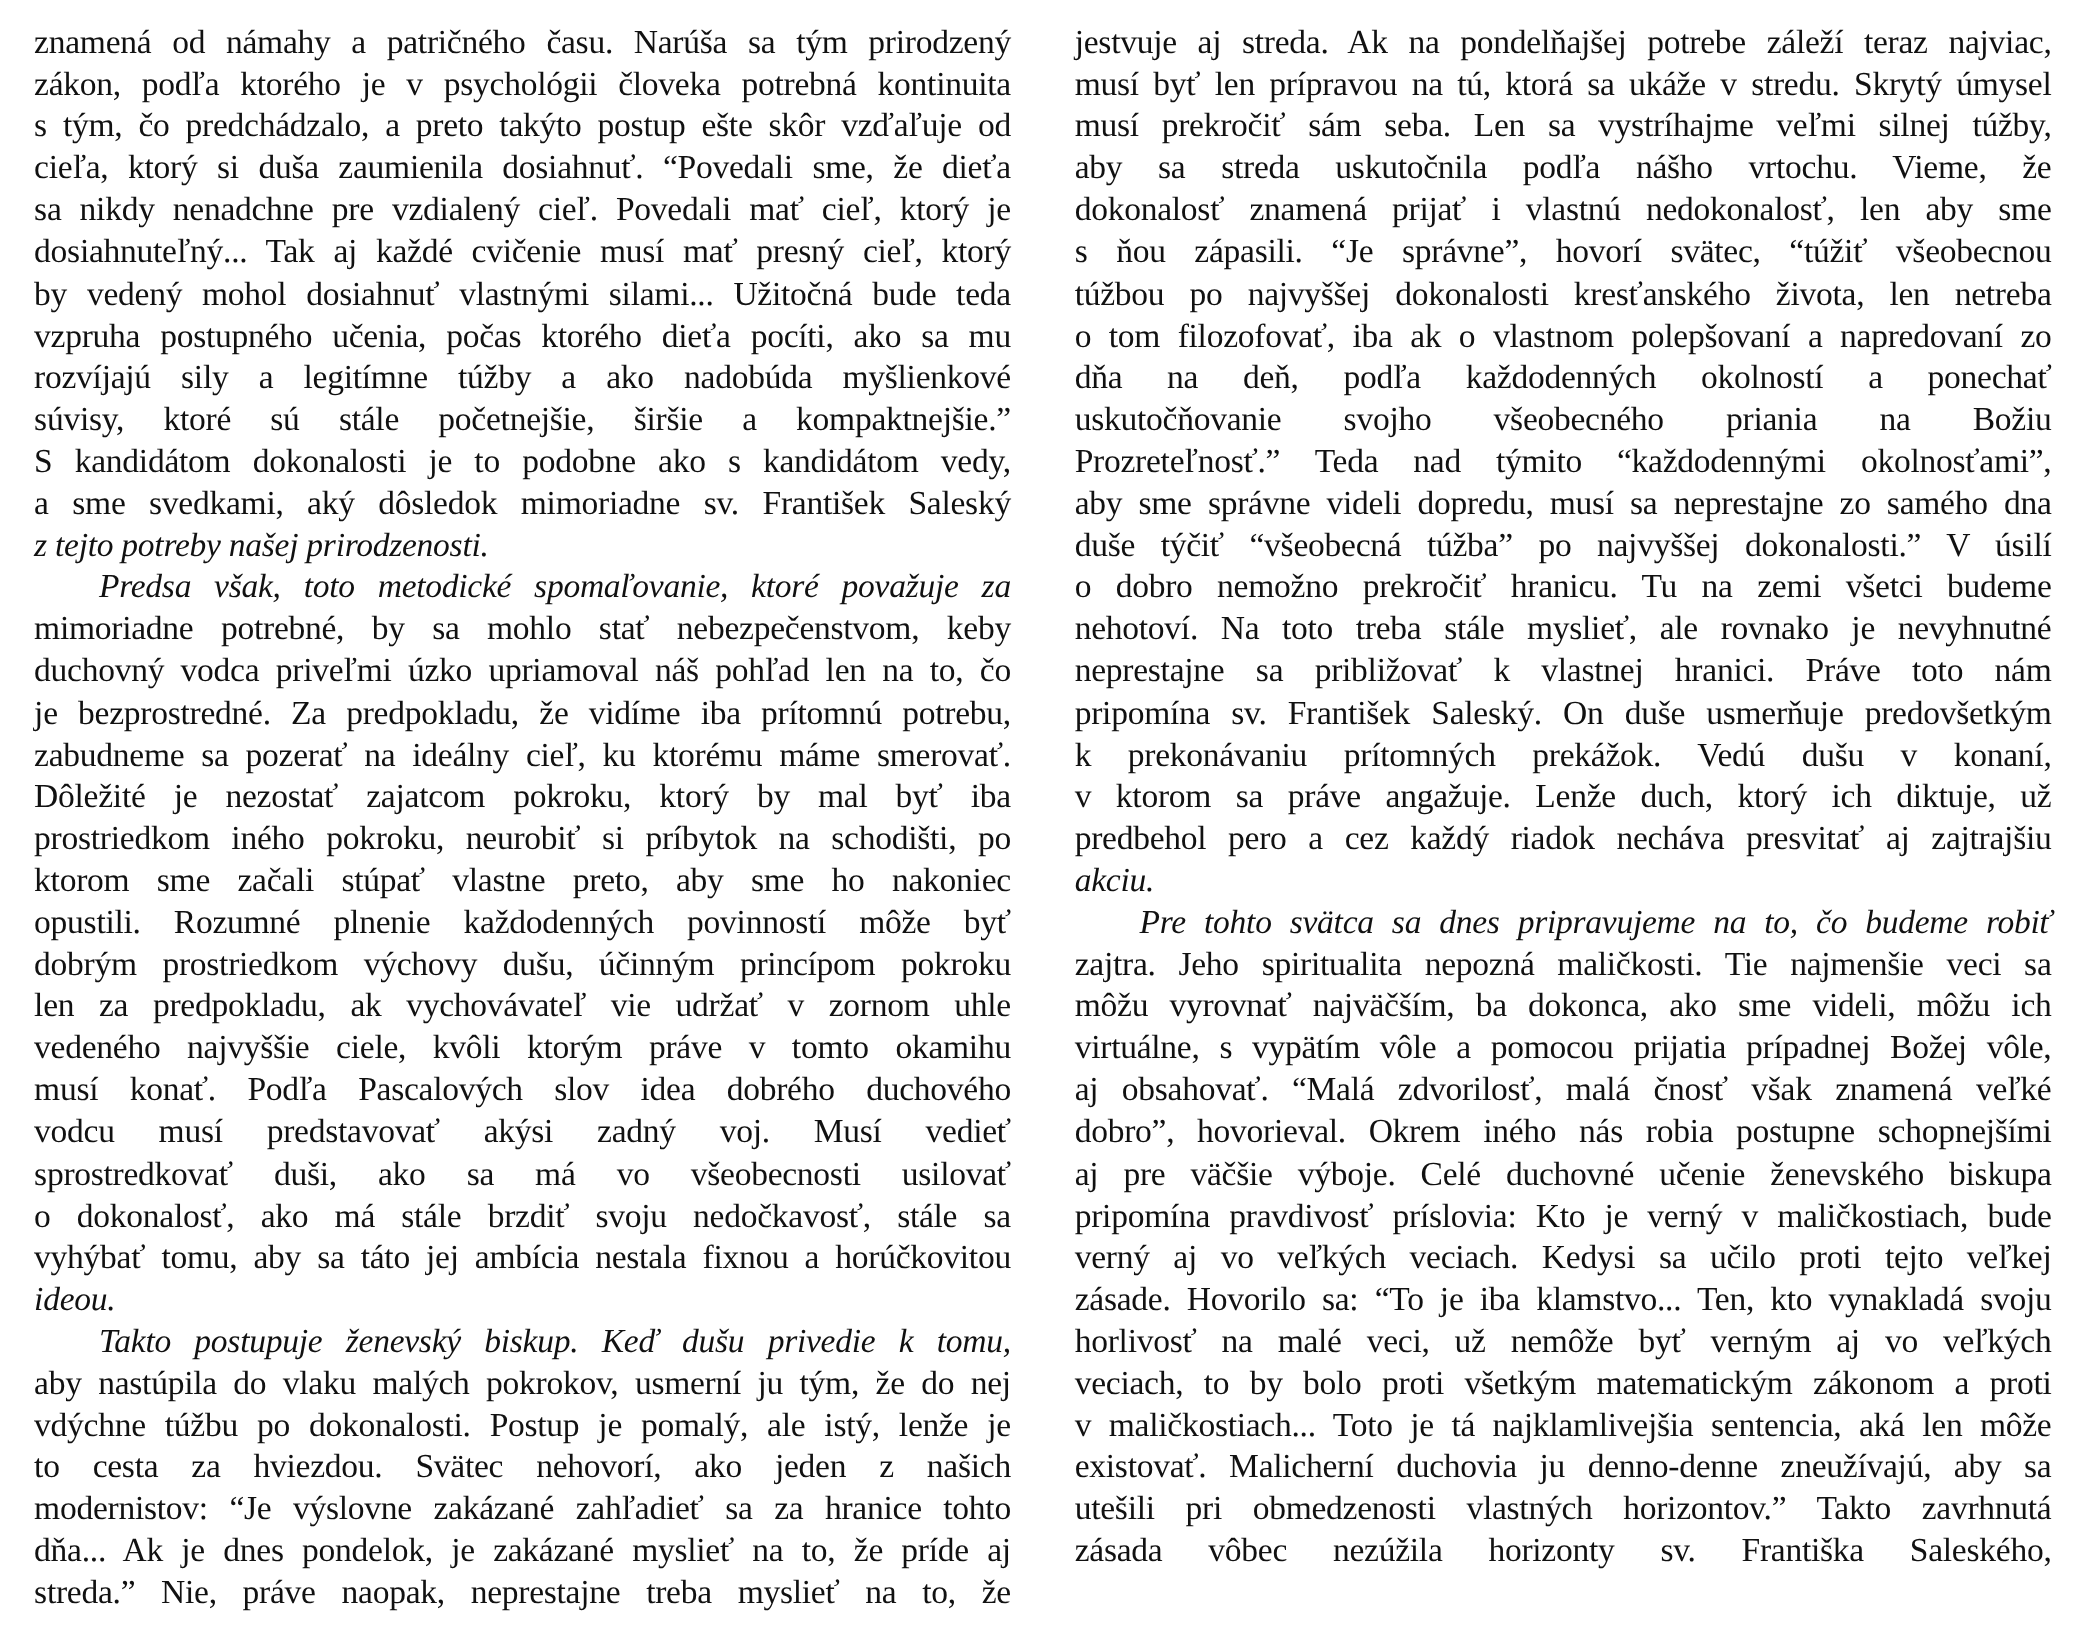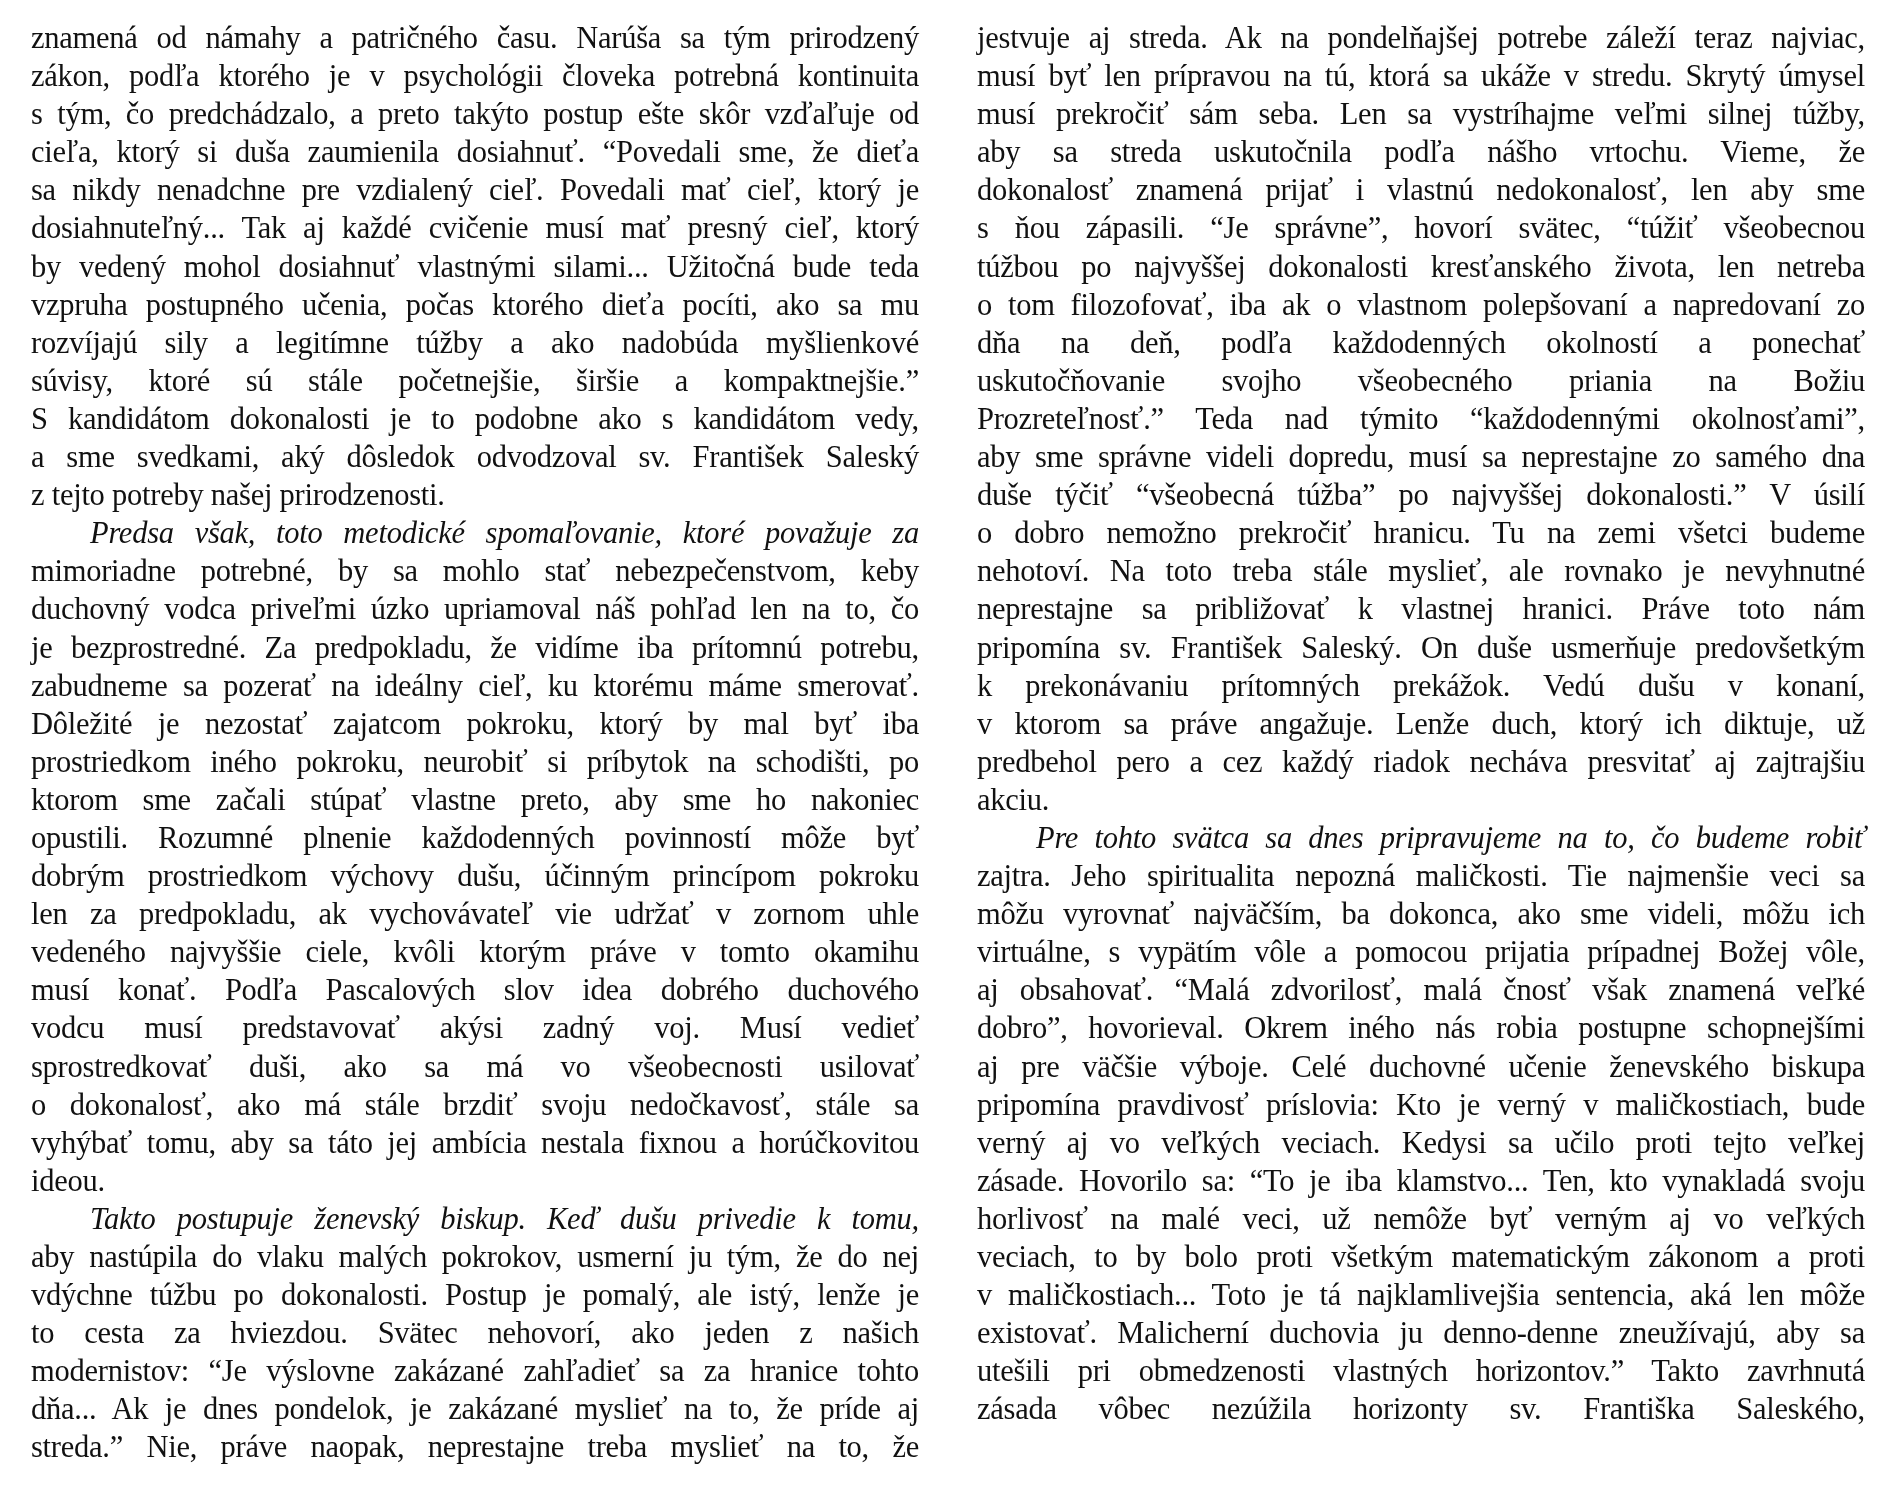--- a/index.html
+++ b/index.html
@@ -35,20 +35,21 @@
     font-size: 30.5px;
     letter-spacing: -0.25px;
     white-space: nowrap;
     text-align: justify;
     text-align-last: justify;
     overflow: visible;
   }
   .line.last {
     text-align: right;
     text-align-last: left;
+    font-style: italic;
   }
   .line.indent {
     text-indent: 59px;
     font-style: italic;
   }
 </style>
 </head>
 <body>
 
 <div class="page">
@@ -57,21 +58,21 @@
       <span class="line">zákon, podľa ktorého je v psychológii človeka potrebná kontinuita</span>
       <span class="line">s tým, čo predchádzalo, a preto takýto postup ešte skôr vzďaľuje od</span>
       <span class="line">cieľa, ktorý si duša zaumienila dosiahnuť. “Povedali sme, že dieťa</span>
       <span class="line">sa nikdy nenadchne pre vzdialený cieľ. Povedali mať cieľ, ktorý je</span>
       <span class="line">dosiahnuteľný... Tak aj každé cvičenie musí mať presný cieľ, ktorý</span>
       <span class="line">by vedený mohol dosiahnuť vlastnými silami... Užitočná bude teda</span>
       <span class="line">vzpruha postupného učenia, počas ktorého dieťa pocíti, ako sa mu</span>
       <span class="line">rozvíjajú sily a&nbsp;legitímne túžby a&nbsp;ako nadobúda myšlienkové</span>
       <span class="line">súvisy, ktoré sú stále početnejšie, širšie a&nbsp;kompaktnejšie.”</span>
       <span class="line">S&nbsp;kandidátom dokonalosti je to podobne ako s&nbsp;kandidátom vedy,</span>
-      <span class="line">a sme svedkami, aký dôsledok odvodzoval sv. František Saleský</span>
+      <span class="line">a sme svedkami, aký dôsledok mimoriadne sv. František Saleský</span>
       <span class="line last">z tejto potreby našej prirodzenosti.</span>
       <span class="line indent">Predsa však, toto metodické spomaľovanie, ktoré považuje za</span>
       <span class="line">mimoriadne potrebné, by sa mohlo stať nebezpečenstvom, keby</span>
       <span class="line">duchovný vodca priveľmi úzko upriamoval náš pohľad len na to, čo</span>
       <span class="line">je bezprostredné. Za predpokladu, že vidíme iba prítomnú potrebu,</span>
       <span class="line">zabudneme sa pozerať na ideálny cieľ, ku ktorému máme smerovať.</span>
       <span class="line">Dôležité je nezostať zajatcom pokroku, ktorý by mal byť iba</span>
       <span class="line">prostriedkom iného pokroku, neurobiť si príbytok na schodišti, po</span>
       <span class="line">ktorom sme začali stúpať vlastne preto, aby sme ho nakoniec</span>
       <span class="line">opustili. Rozumné plnenie každodenných povinností môže byť</span>

